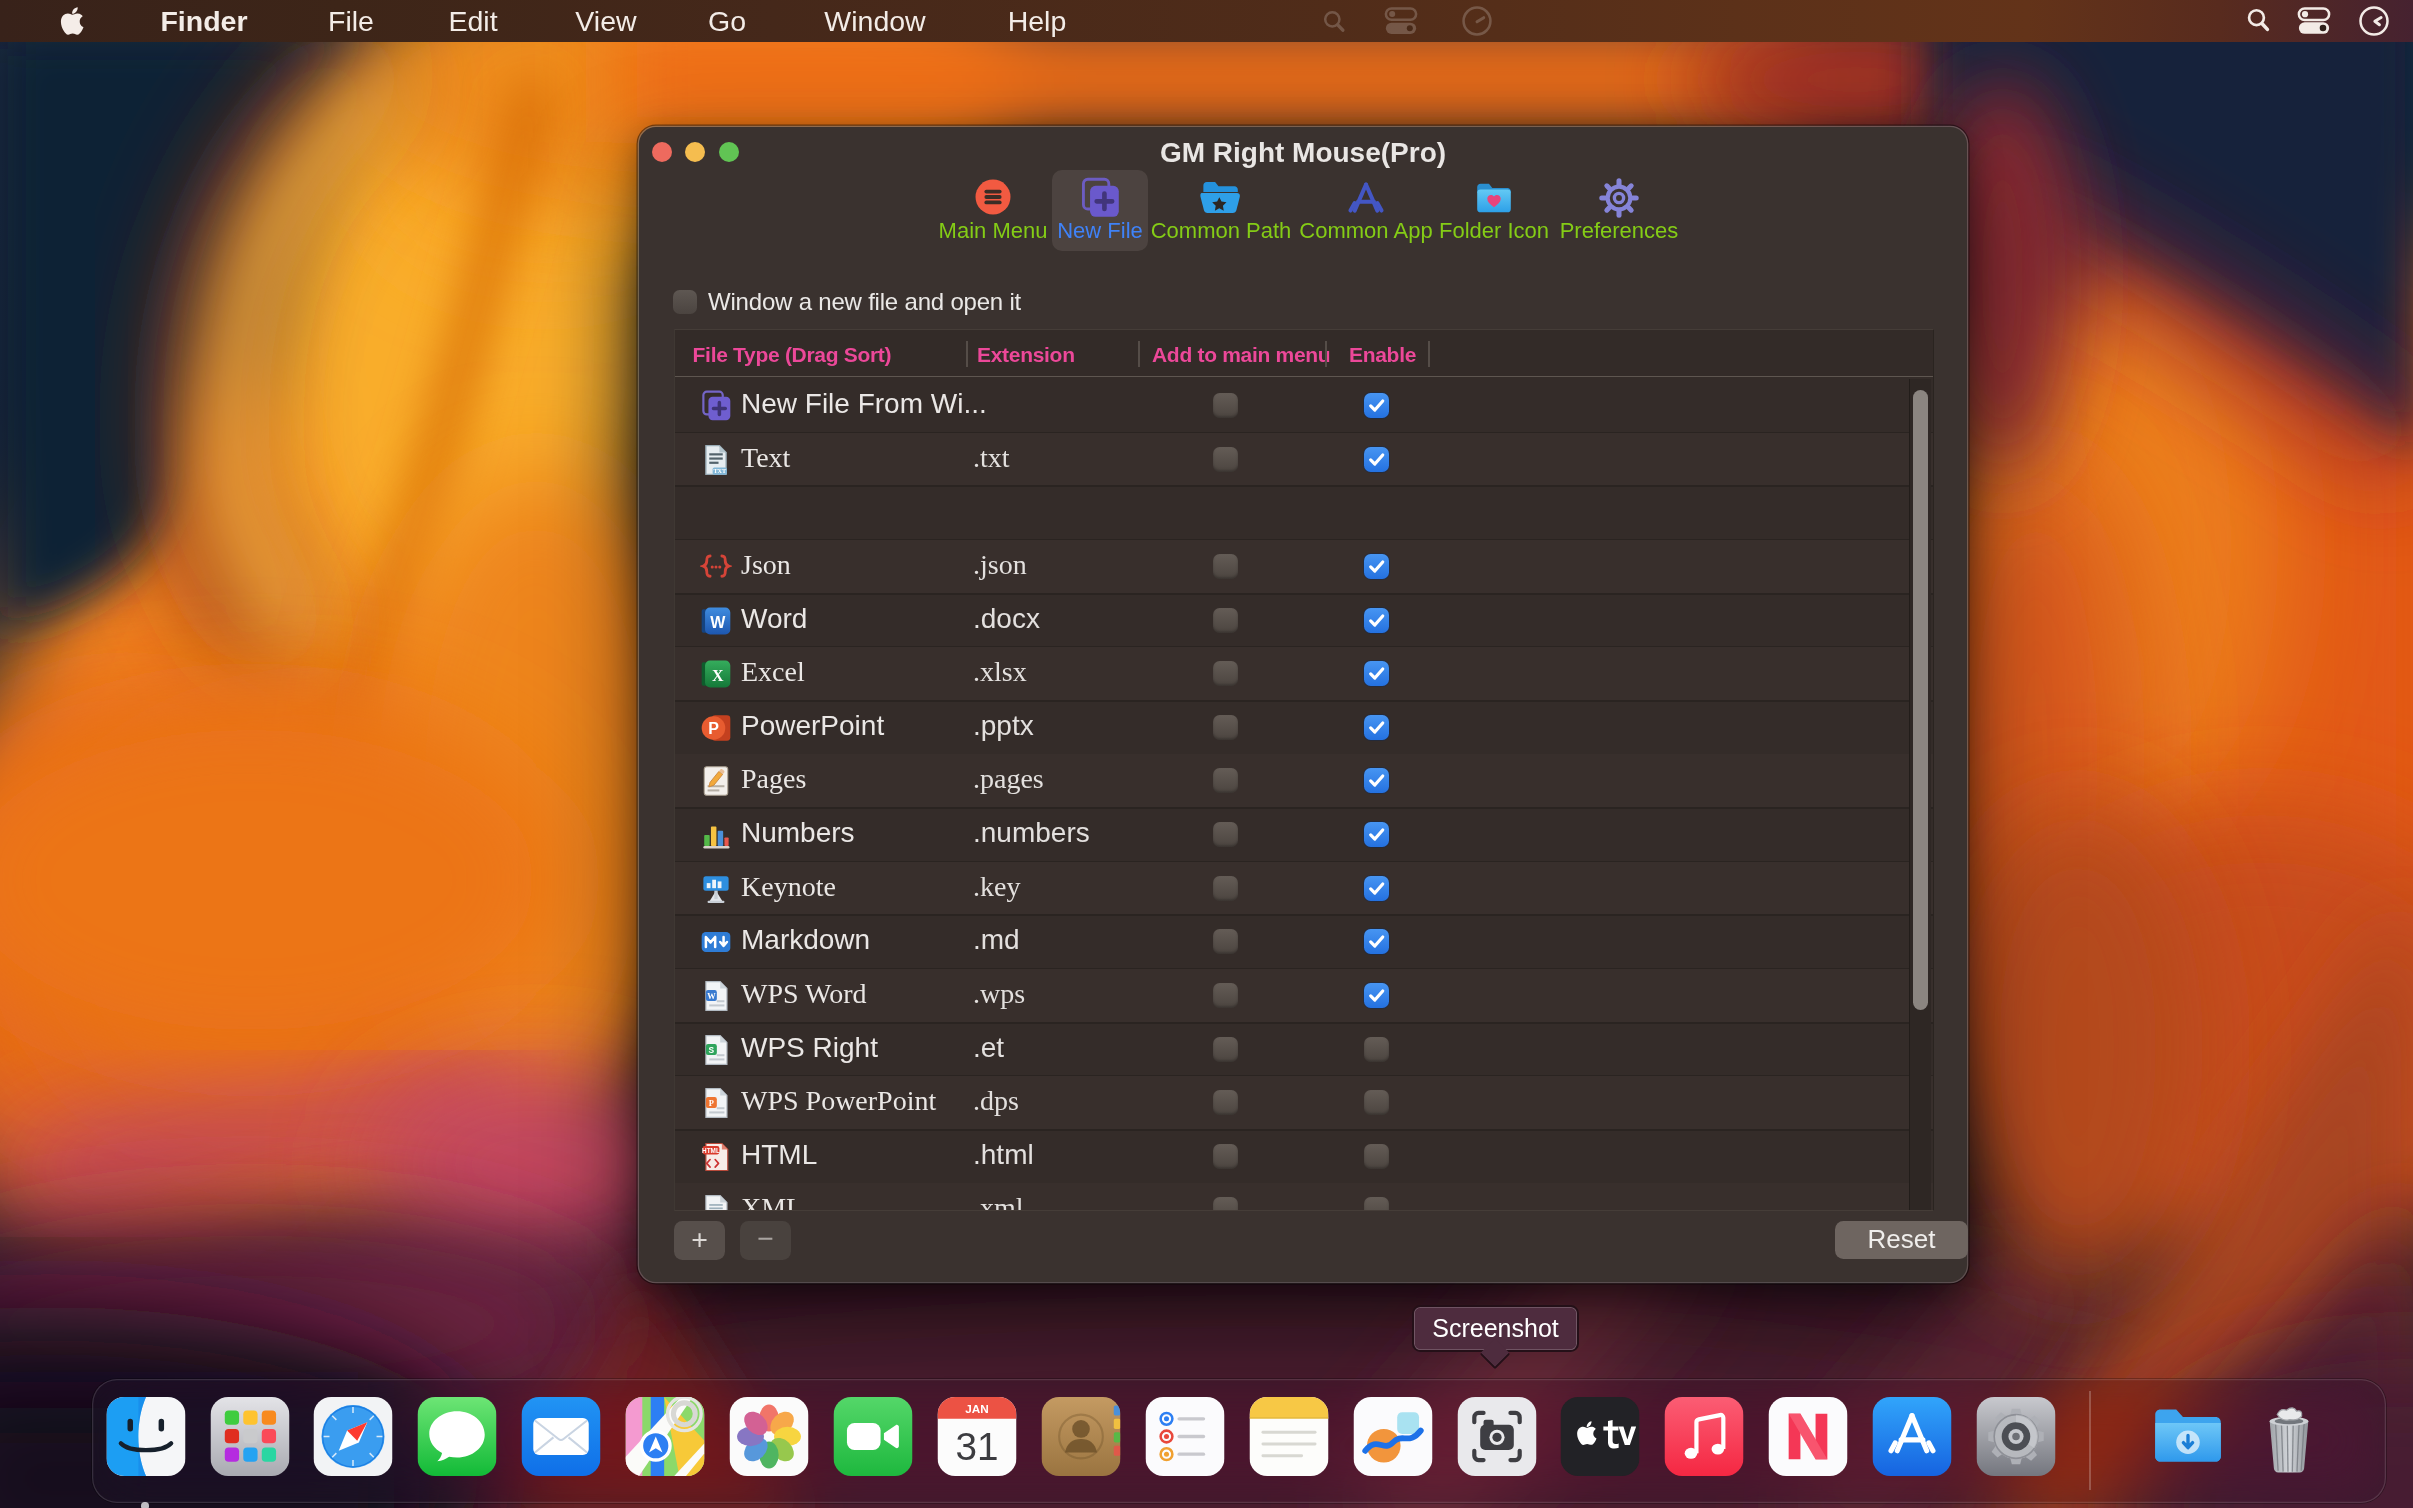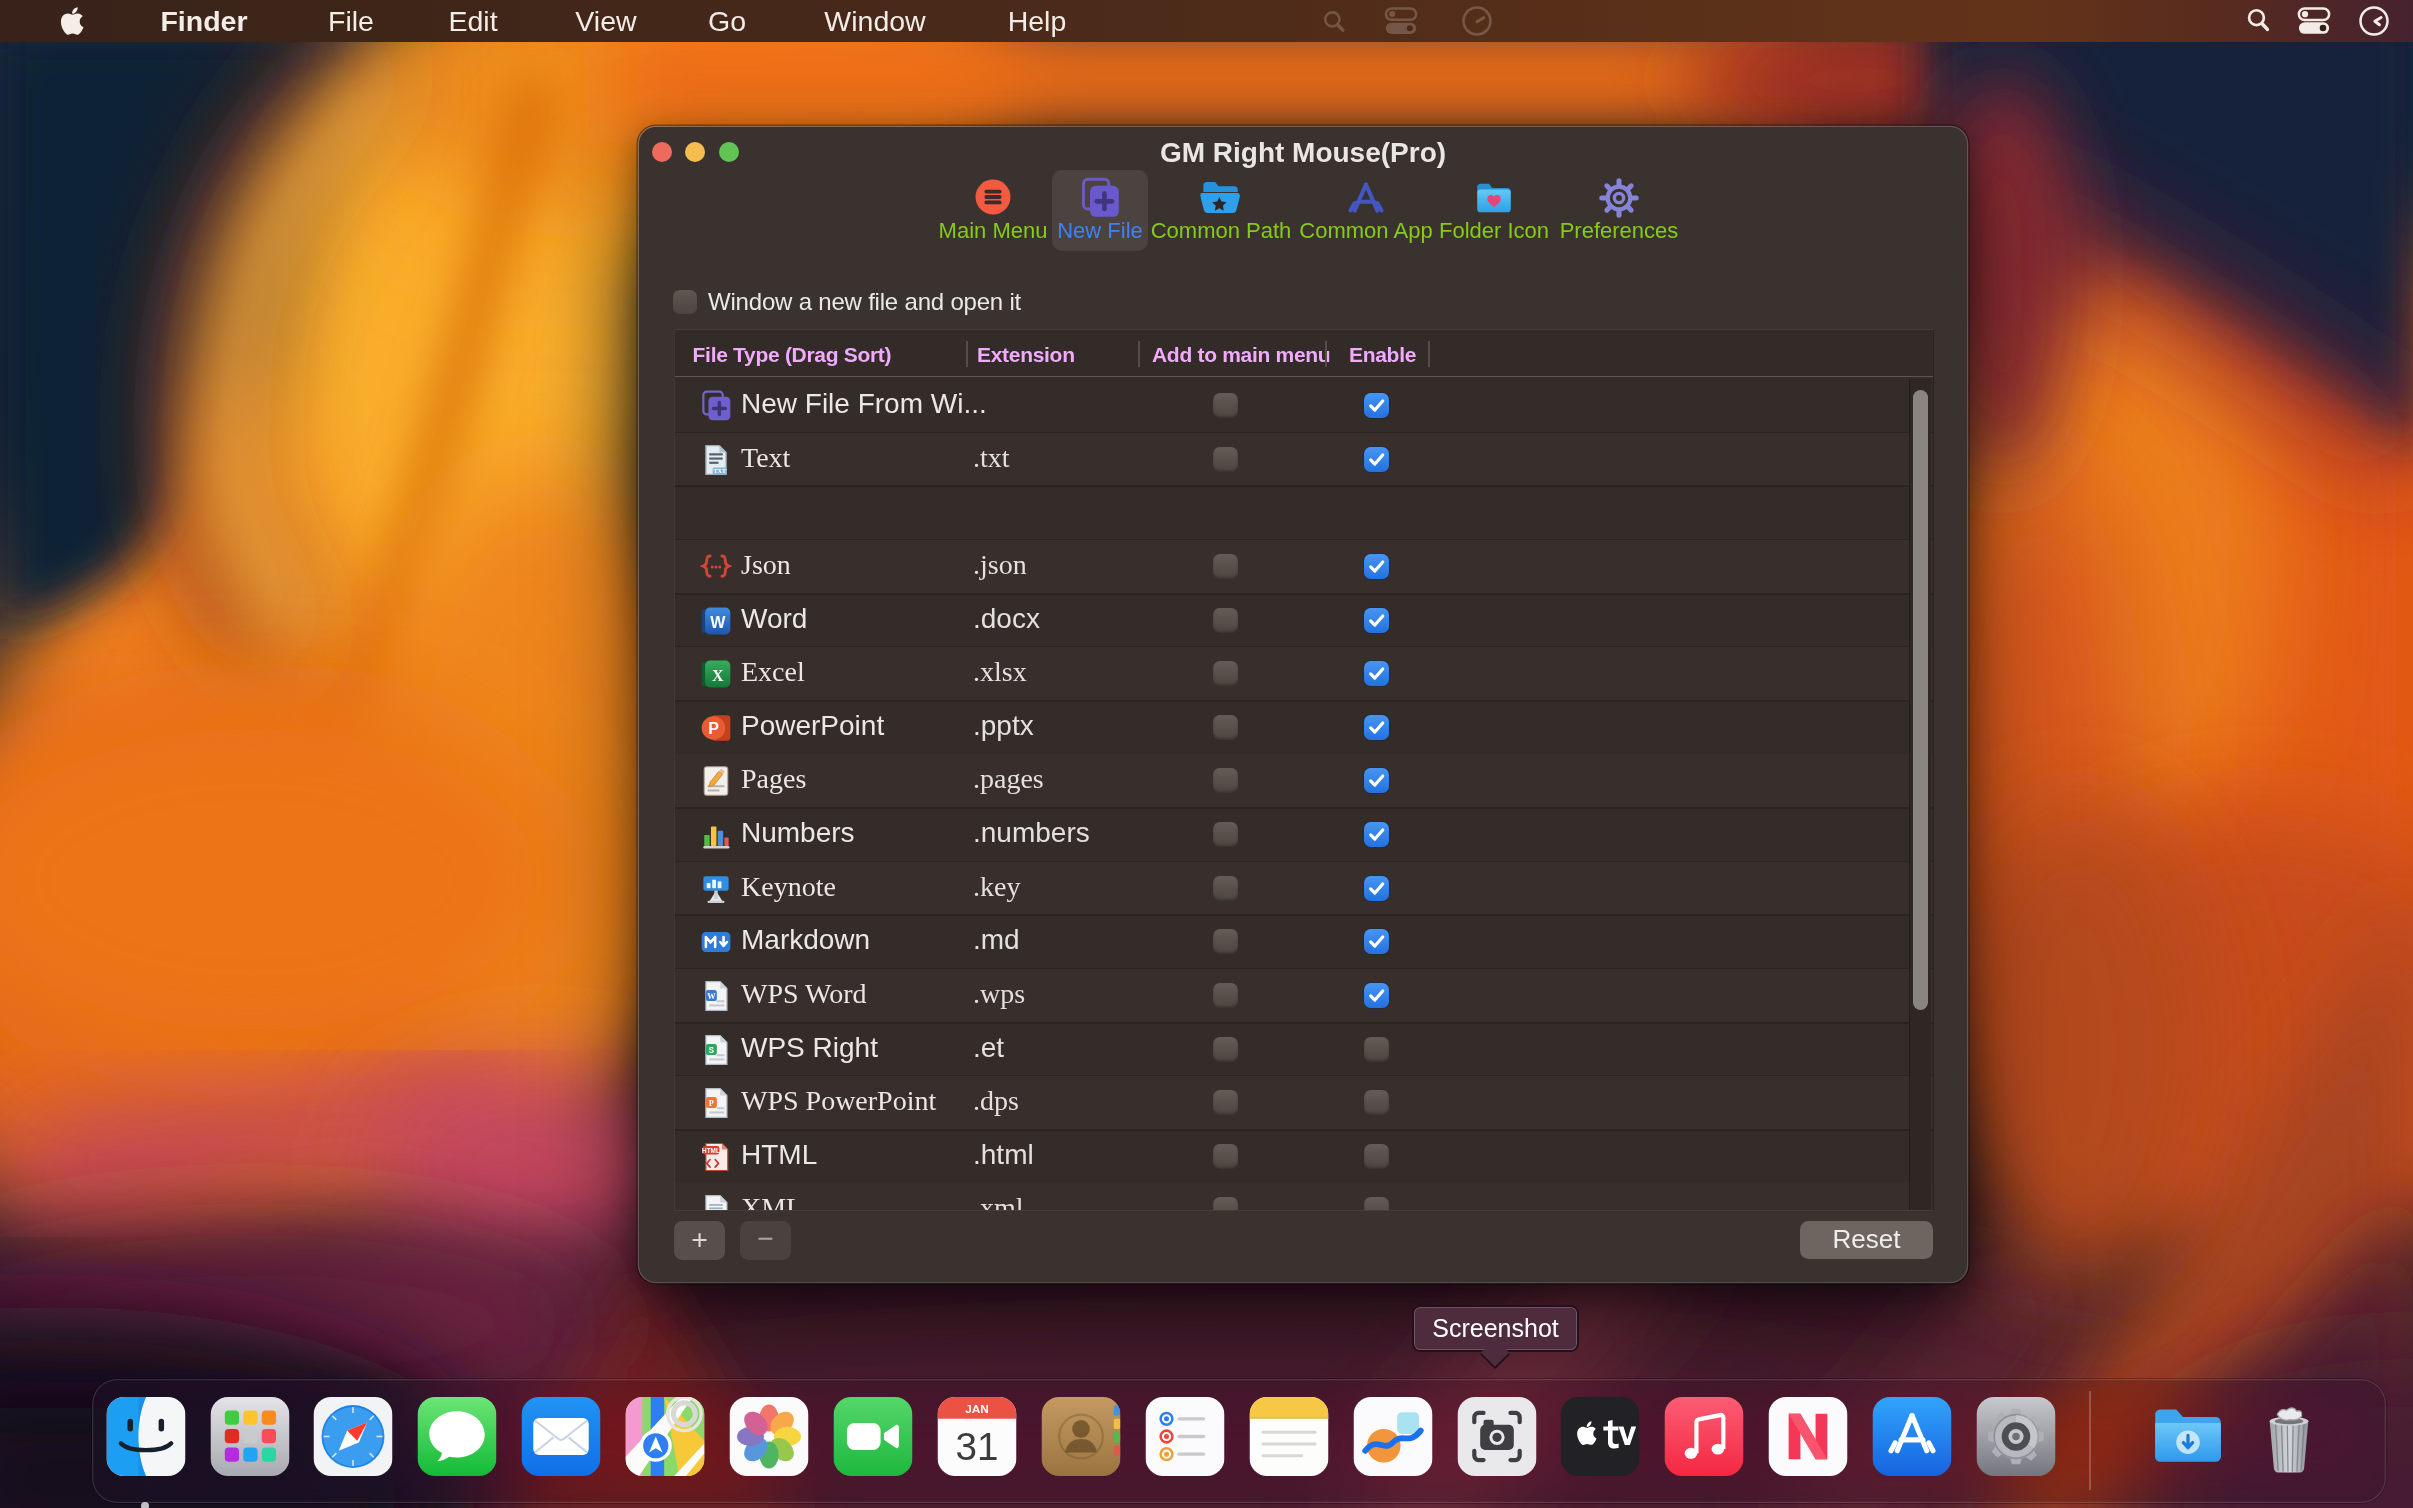--- a/index.html
+++ b/index.html
@@ -22,42 +22,42 @@
 .tab { position:absolute; top:43px; height:81px; border-radius:10px; }
 .tabsel { background:rgba(190,180,172,0.14); }
 .ticon { position:absolute; top:6.7px; left:50%; transform:translateX(-50%); }
 .tlabel { position:absolute; bottom:6.7px; width:218px; left:50%; transform:translateX(-50%); text-align:center; font-size:22px; color:#84cc16; }
 
 #cbrow { position:absolute; left:34px; top:163px; height:24px; }
 .cb { width:24px; height:24px; border-radius:6.7px; background:linear-gradient(#5e5752,#4b4440); display:inline-block; }
 #cbrow span.lbl { position:absolute; left:35px; top:0; line-height:24px; white-space:nowrap; font-size:24px; letter-spacing:-0.2px; color:#eae8e6; }
 
 #table { position:absolute; left:35px; top:202px; width:1260px; height:882px; background:#342c29; border-top:1.7px solid #453d38; border-left:1.7px solid #3f3833; border-right:1.7px solid #2a2420; border-bottom:1.7px solid #453d38; overflow:hidden; }
-#thead { position:absolute; left:0; top:0; width:100%; height:47px; border-bottom:1.7px solid #5e5650; background:#332b28; color:#f0abfc; font-size:21px; font-weight:bold; letter-spacing:-0.3px; }
+#thead { position:absolute; left:0; top:0; width:100%; height:47px; border-bottom:1.7px solid #5e5650; background:#332b28; color:#ec4899; font-size:21px; font-weight:bold; letter-spacing:-0.3px; }
 .hsep { position:absolute; top:11px; width:1.7px; height:26px; background:#554d48; }
 #tbody { position:absolute; left:0; top:49px; width:100%; height:832px; overflow:hidden; }
 .row { position:absolute; left:0; width:100%; height:54px; }
 .row.alt { background:#382f2c;font-family:Liberation Serif, serif; }
 .rsep { position:absolute; left:0; width:100%; height:1.7px; background:#2a2421; }
 .ricon { position:absolute; left:25px; top:11px; }
 .rname { position:absolute; left:66px; top:9.2px; font-size:28px; color:#eae7e5; white-space:nowrap; }
 .rext { position:absolute; left:298px; top:9.2px; font-size:28px; color:#e3e0de; }
 .ckm { position:absolute; left:538px; top:14.2px; }
 .cke { position:absolute; left:689px; top:14.2px; }
 .ckoff { width:25px; height:25px; border-radius:6.7px; background:linear-gradient(#645c56,#4c4540); box-shadow:inset 0 -1.7px 2.5px rgba(0,0,0,0.25); }
 .ckon { width:25px; height:25px; border-radius:6.7px; background:linear-gradient(#4795f2,#2471e0); box-shadow:0 0 0 0.8px rgba(10,40,90,0.5); position:relative; }
 .ckon svg { position:absolute; left:0; top:0; }
 
 #sbtrack { position:absolute; right:2.5px; top:49px; width:22px; height:832px; background:#2e2724; border-left:1.7px solid #221d1a; }
 #sbthumb { position:absolute; left:3.4px; top:11px; width:15px; height:620px; border-radius:7.5px; background:#8b8580; }
 
 .bbtn { position:absolute; border-radius:8.4px; font-size:28.5px; text-align:center; }
 #bplus { left:35px; top:1094px; width:51px; height:39px; background:#574f4b; color:#ddd9d6; line-height:37px; }
 #bminus { left:101px; top:1094px; width:51px; height:39px; background:#49423e; color:#a9a4a0; line-height:35px; }
-#breset { left:1161px; top:1094px; width:133px; height:38px; background:#6e6560; color:#f0eeec; font-size:26px; line-height:37px; }
+#breset { left:1196px; top:1094px; width:133px; height:38px; background:#6e6560; color:#f0eeec; font-size:26px; line-height:37px; }
 
 #tooltip { position:absolute; left:1412px; top:1305px; width:167px; height:47px; background:#4e2c3e; border:2.5px solid #241018; border-radius:8.4px; box-shadow:inset 0 0 0 0.8px rgba(255,255,255,0.25); color:#fff; font-size:25px; text-align:center; line-height:42px; }
 #tippointer { position:absolute; left:1484px; top:1343px; width:22px; height:22px; background:#4e2c3e; border-right:2.5px solid #241018; border-bottom:2.5px solid #241018; transform:rotate(45deg); border-radius:2.5px; }
 
 #dock { position:absolute; left:92px; top:1379px; width:2294px; height:124px; border-radius:25px;
   background:rgba(30,25,36,0.30); backdrop-filter:blur(28.5px) saturate(165%);
   box-shadow:0 0 0 0.8px rgba(0,0,0,0.35), inset 0 0 0 1.3px rgba(255,255,255,0.13); }
 .dicon { position:absolute; top:17.6px; width:79px; height:79px; transform:translateX(-50%); }
 #ddiv { position:absolute; left:2089px; top:1391px; width:1.7px; height:99px; background:rgba(255,255,255,0.22); }
 #dot { position:absolute; left:141px; top:1502px; width:7.5px; height:7.5px; border-radius:50%; background:rgba(222,220,225,0.85); }

